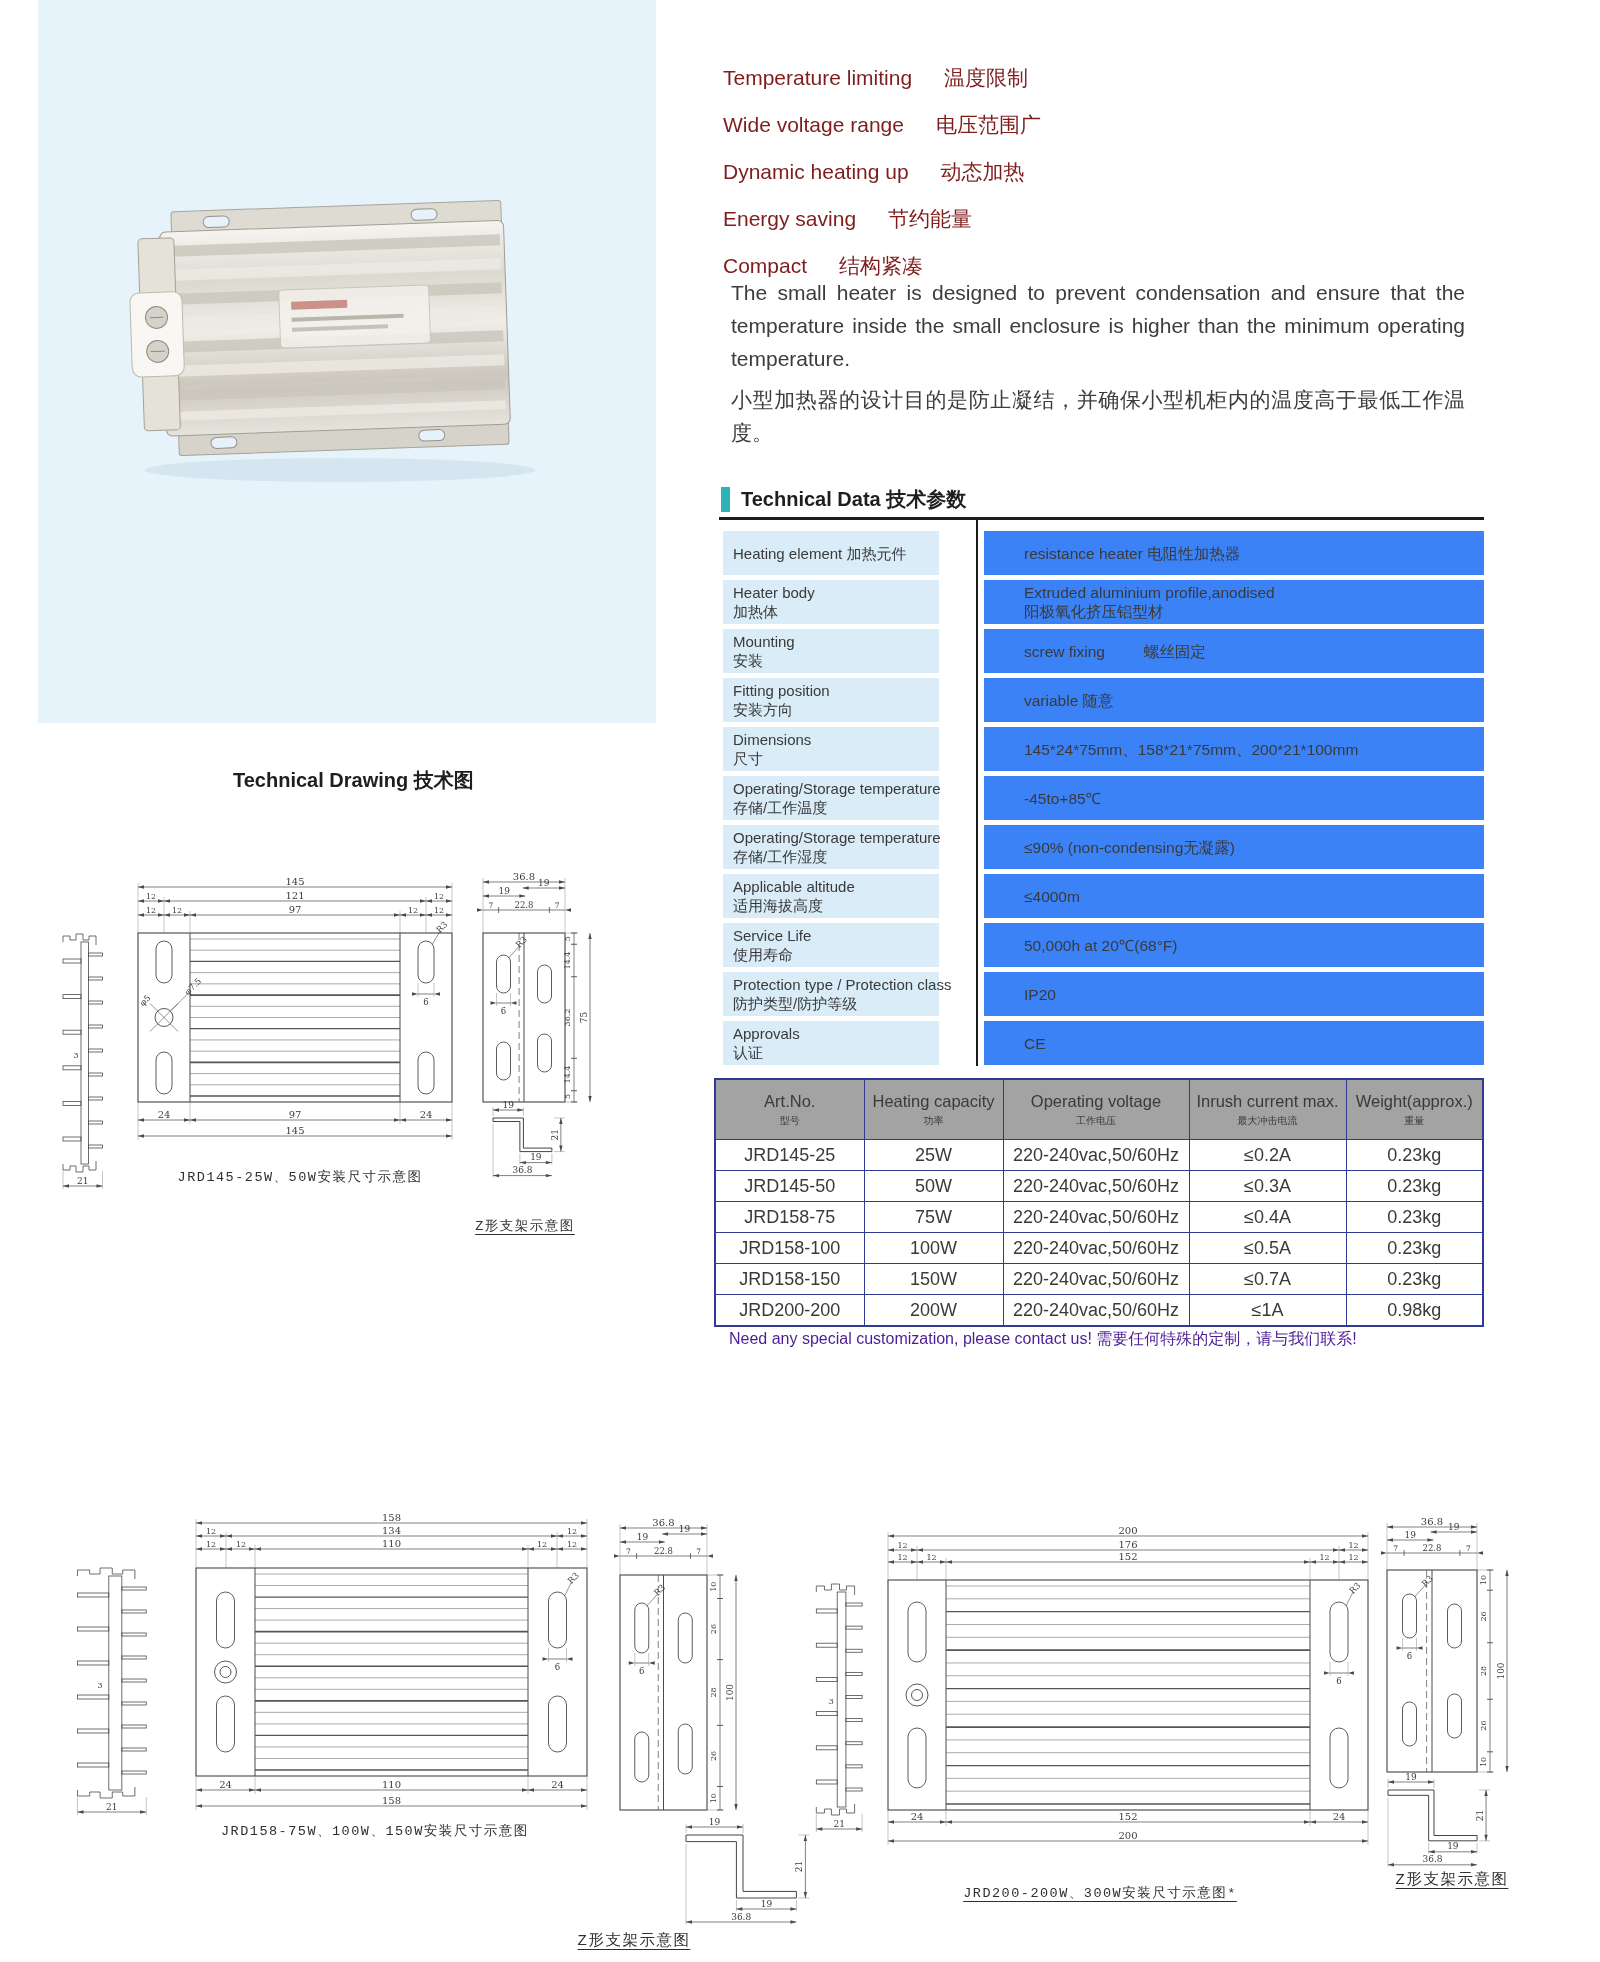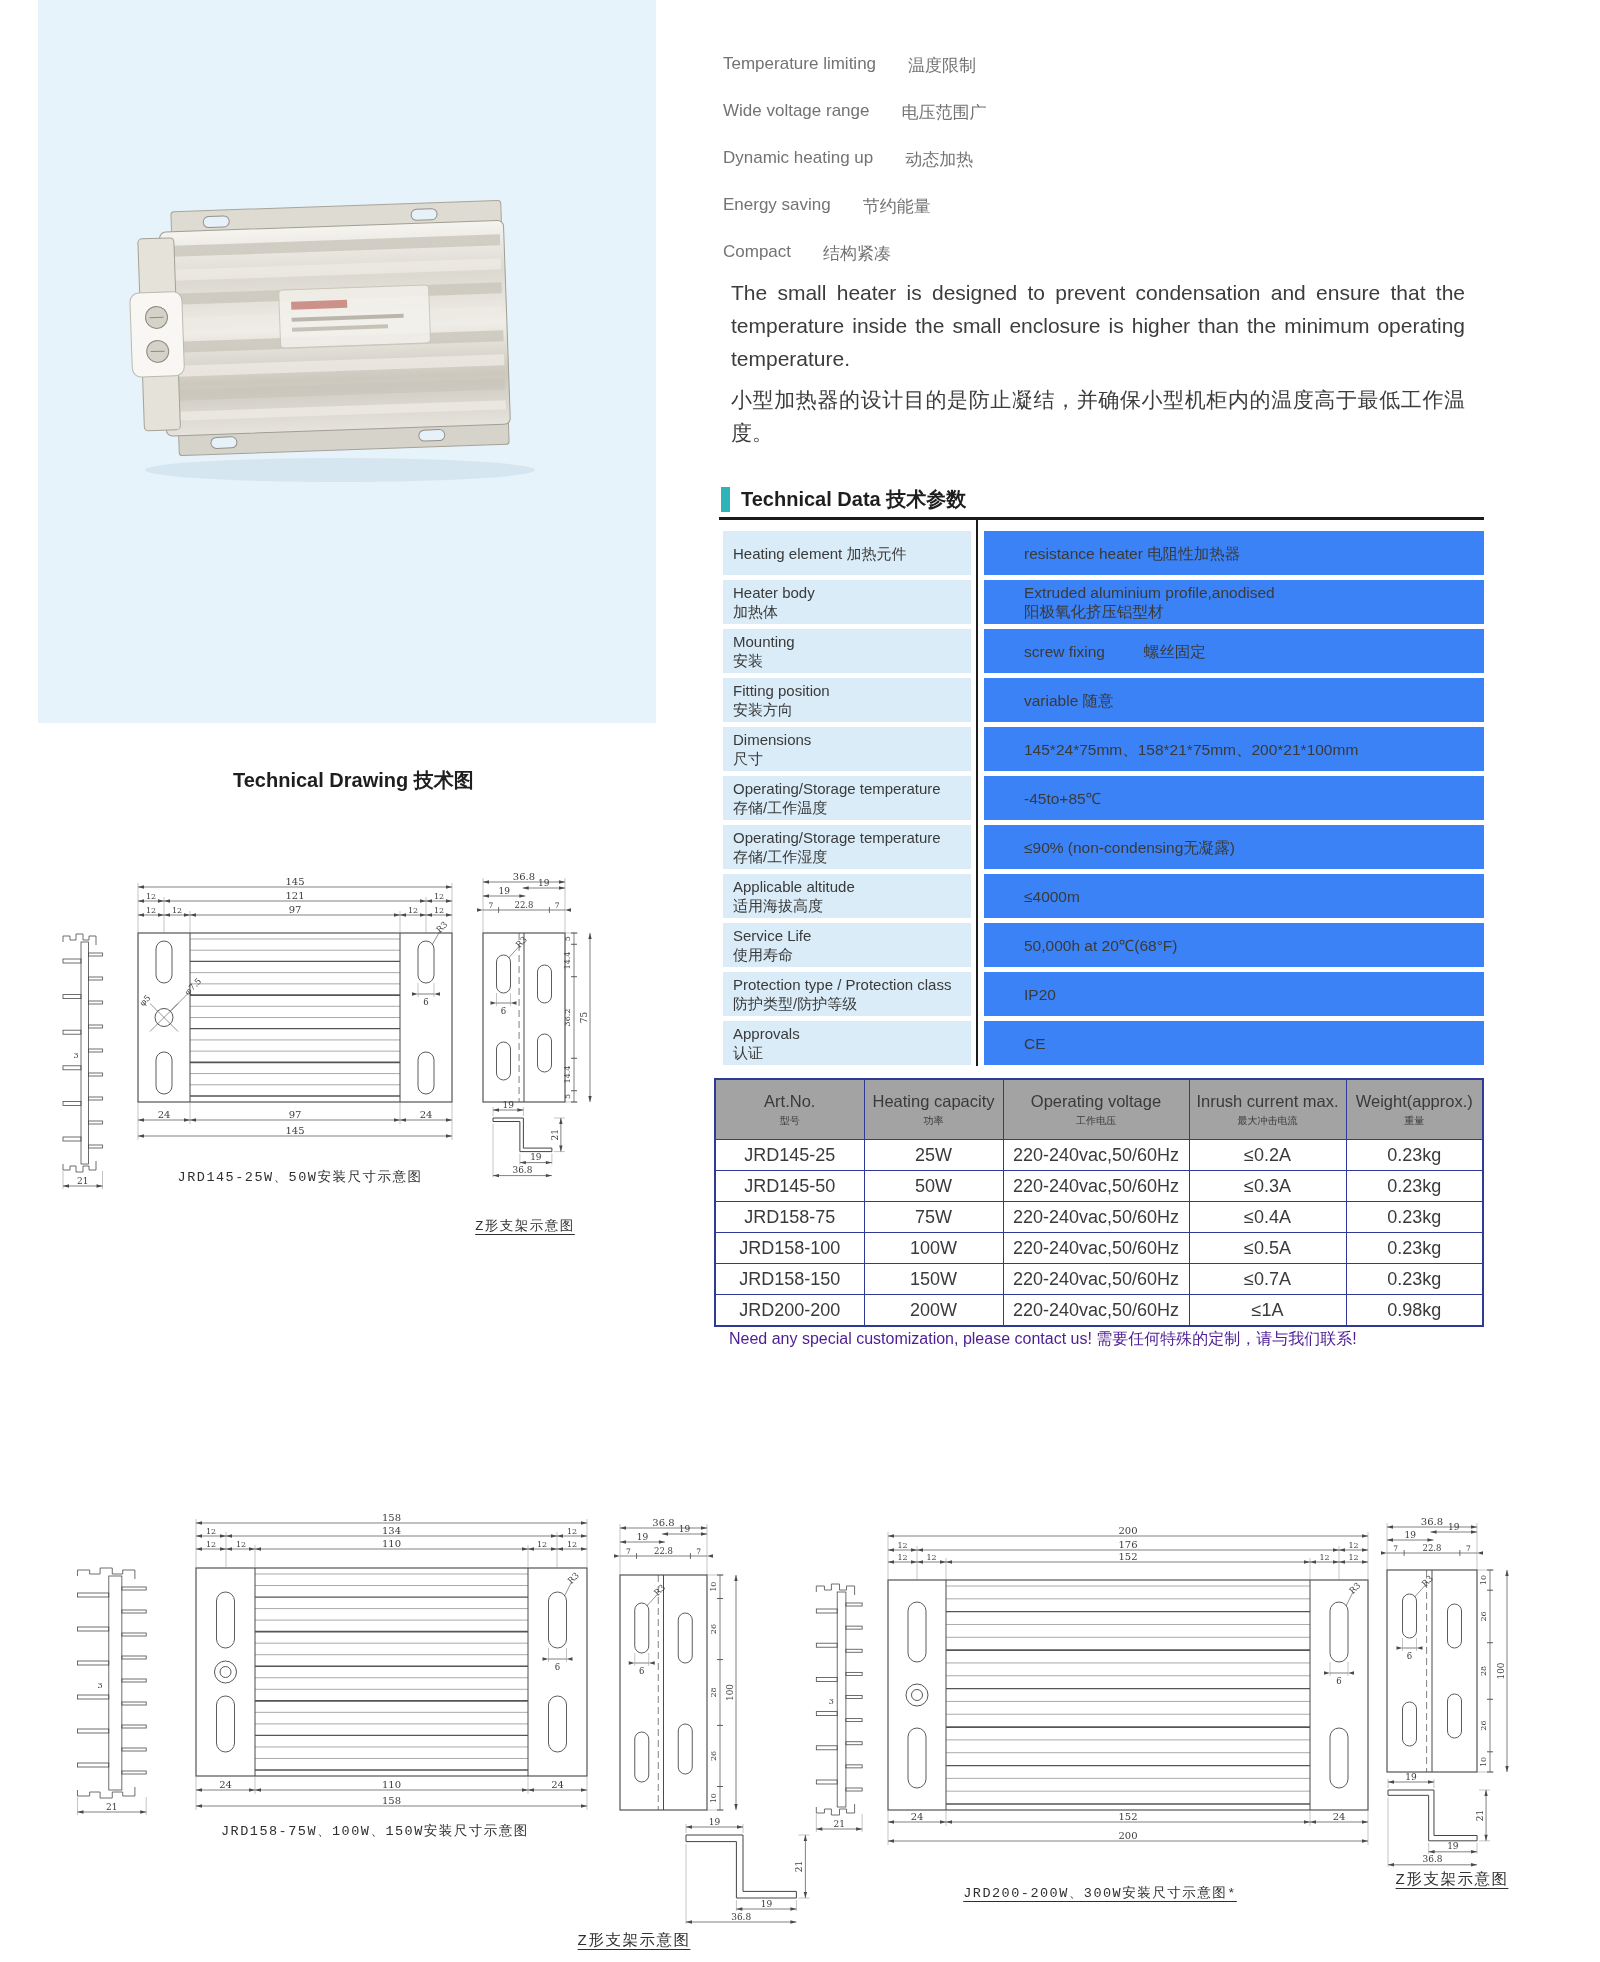--- a/index.html
+++ b/index.html
@@ -1,31 +1,31 @@
 <!DOCTYPE html>
 <html><head>
 <meta charset="utf-8">
 <style>
   html,body{margin:0;padding:0;background:#fff}
   .page{position:relative;width:1600px;height:1962px;background:#fff;font-family:"Liberation Sans",sans-serif;overflow:hidden}
   .blue-panel{position:absolute;left:38px;top:0;width:618px;height:723px;background:#e7f3fb}
   .photo-svg{position:absolute;left:77px;top:168px}
   .features{position:absolute;left:723px;top:54px}
-  .feat-row{display:flex;align-items:flex-start;height:47px;font-size:17px;color:#737373}
+  .feat-row{display:flex;align-items:center;height:47px;font-size:21px;color:#7f1d1d}
   .feat-zh{margin-left:32px}
   .desc{position:absolute;left:723px;top:268px;width:750px;color:#3c3c3c;font-size:21px;line-height:33px;text-align:justify;word-spacing:2px}
   .desc p{margin:8px}
   .tech-header{position:absolute;left:721px;top:486px;display:flex;align-items:center}
   .accent-bar{width:9px;height:25px;background:#2db3b8;margin-right:11px}
   .tech-title{font-size:20px;font-weight:bold;color:#1e1e1e}
   .tech-underline{position:absolute;left:719px;top:517px;width:765px;height:3px;background:#1b1b1b}
   .tech-divider{position:absolute;left:976px;top:517px;width:2px;height:549px;background:#1b1b1b}
   .tech-table{position:absolute;left:723px;top:531px;width:761px}
   .trow{position:relative;height:44px;margin-bottom:5px}
-  .tlabel{position:absolute;left:0;top:0;width:248px;height:100%;background:#d9ecf8;padding:2px 4px 2px 10px;box-sizing:border-box;display:flex;flex-direction:column;justify-content:center}
+  .tlabel{position:absolute;left:0;top:0;width:216px;height:100%;background:#d9ecf8;padding:2px 4px 2px 10px;box-sizing:border-box;display:flex;flex-direction:column;justify-content:center}
   .tvalue{position:absolute;left:261px;top:0;width:500px;height:100%;background:#3b82f6;padding-left:40px;box-sizing:border-box;display:flex;flex-direction:column;justify-content:center}
   .tline{font-size:15px;line-height:19px;color:#3a3a3a;white-space:nowrap}
   .tvline{font-size:15.5px;line-height:19px;color:#3a3a3a;white-space:nowrap}
   .prod-table{position:absolute;left:714px;top:1078px;border-collapse:collapse;border:2.5px solid #2e3a96;table-layout:fixed}
   .prod-table th{background:#a3a3a3;border:1.6px solid #2e3a96;height:59px;padding:0;font-weight:normal}
   .prod-table td{border:1.6px solid #2e3a96;height:30px;padding:0;font-size:18px;color:#3a3a3a;text-align:center;white-space:nowrap}
   .th-en{font-size:16.5px;color:#3a3a3a;text-align:center}
   .th-zh{font-size:10px;color:#3a3a3a;text-align:center;margin-top:3px}
   .note{position:absolute;left:729px;top:1329px;font-size:16px;color:#4c1d95;white-space:nowrap}
   .drawing-title{position:absolute;left:233px;top:767px;font-size:20px;font-weight:bold;color:#1e1e1e}

